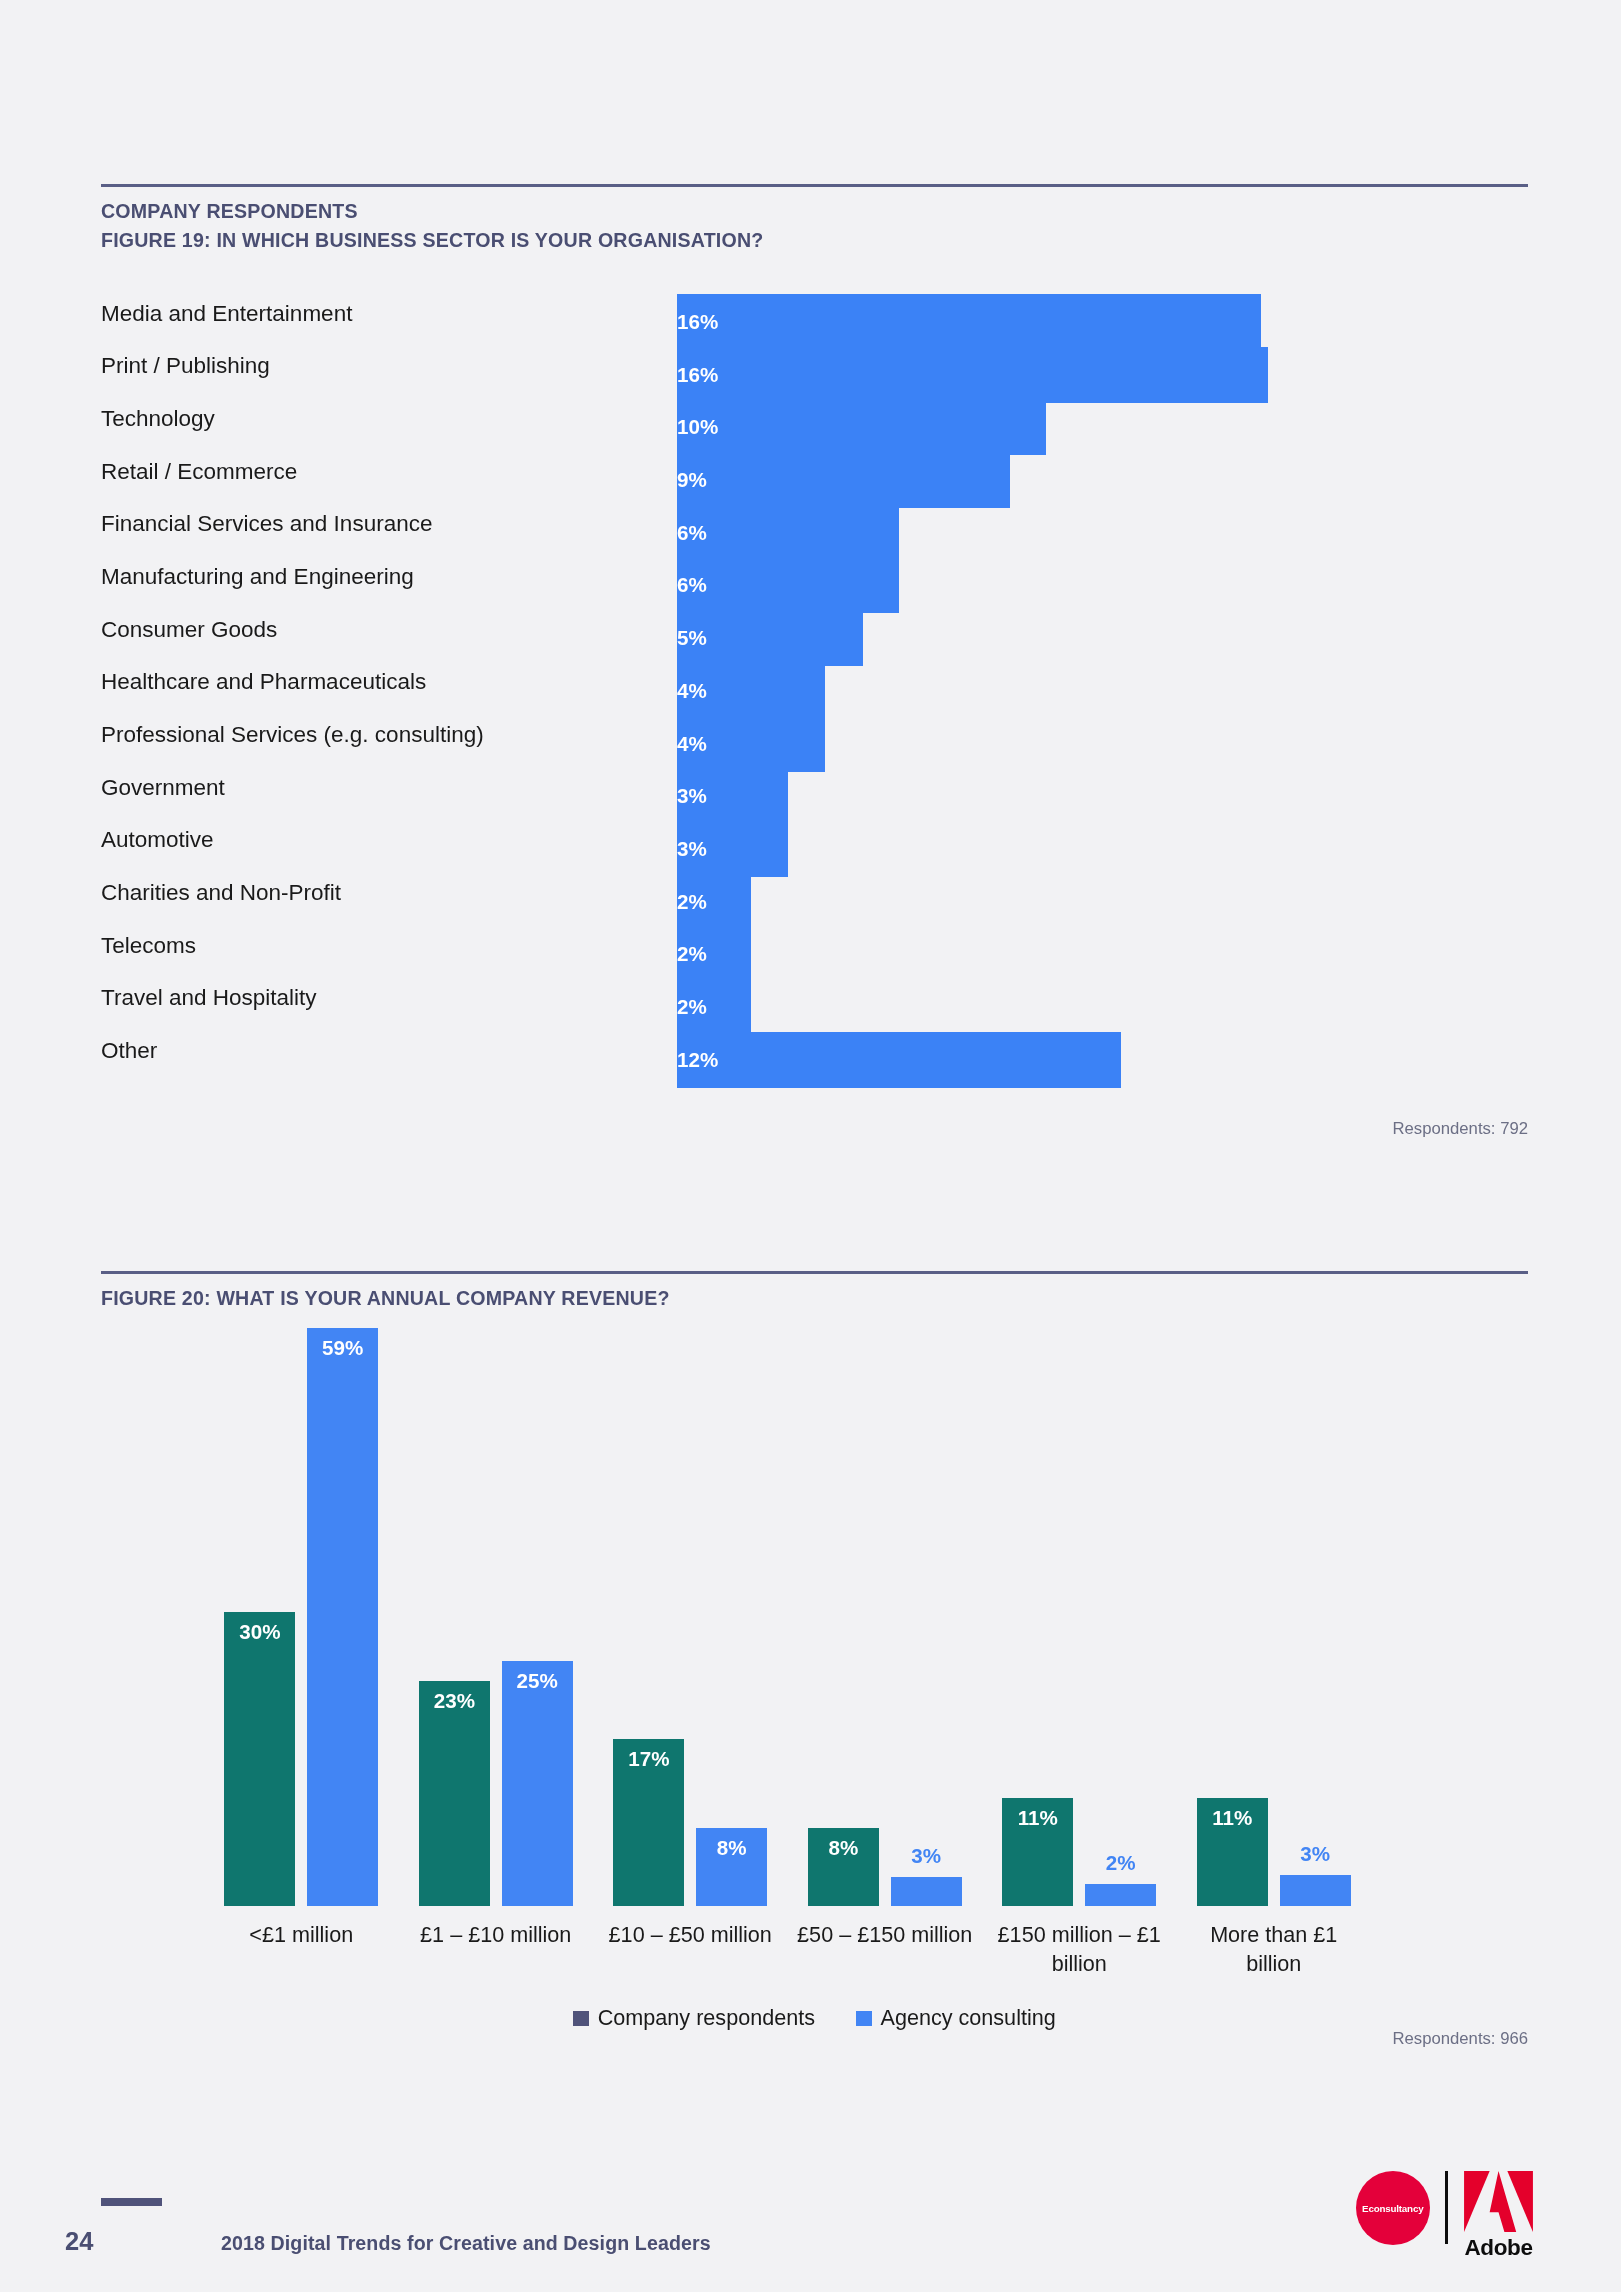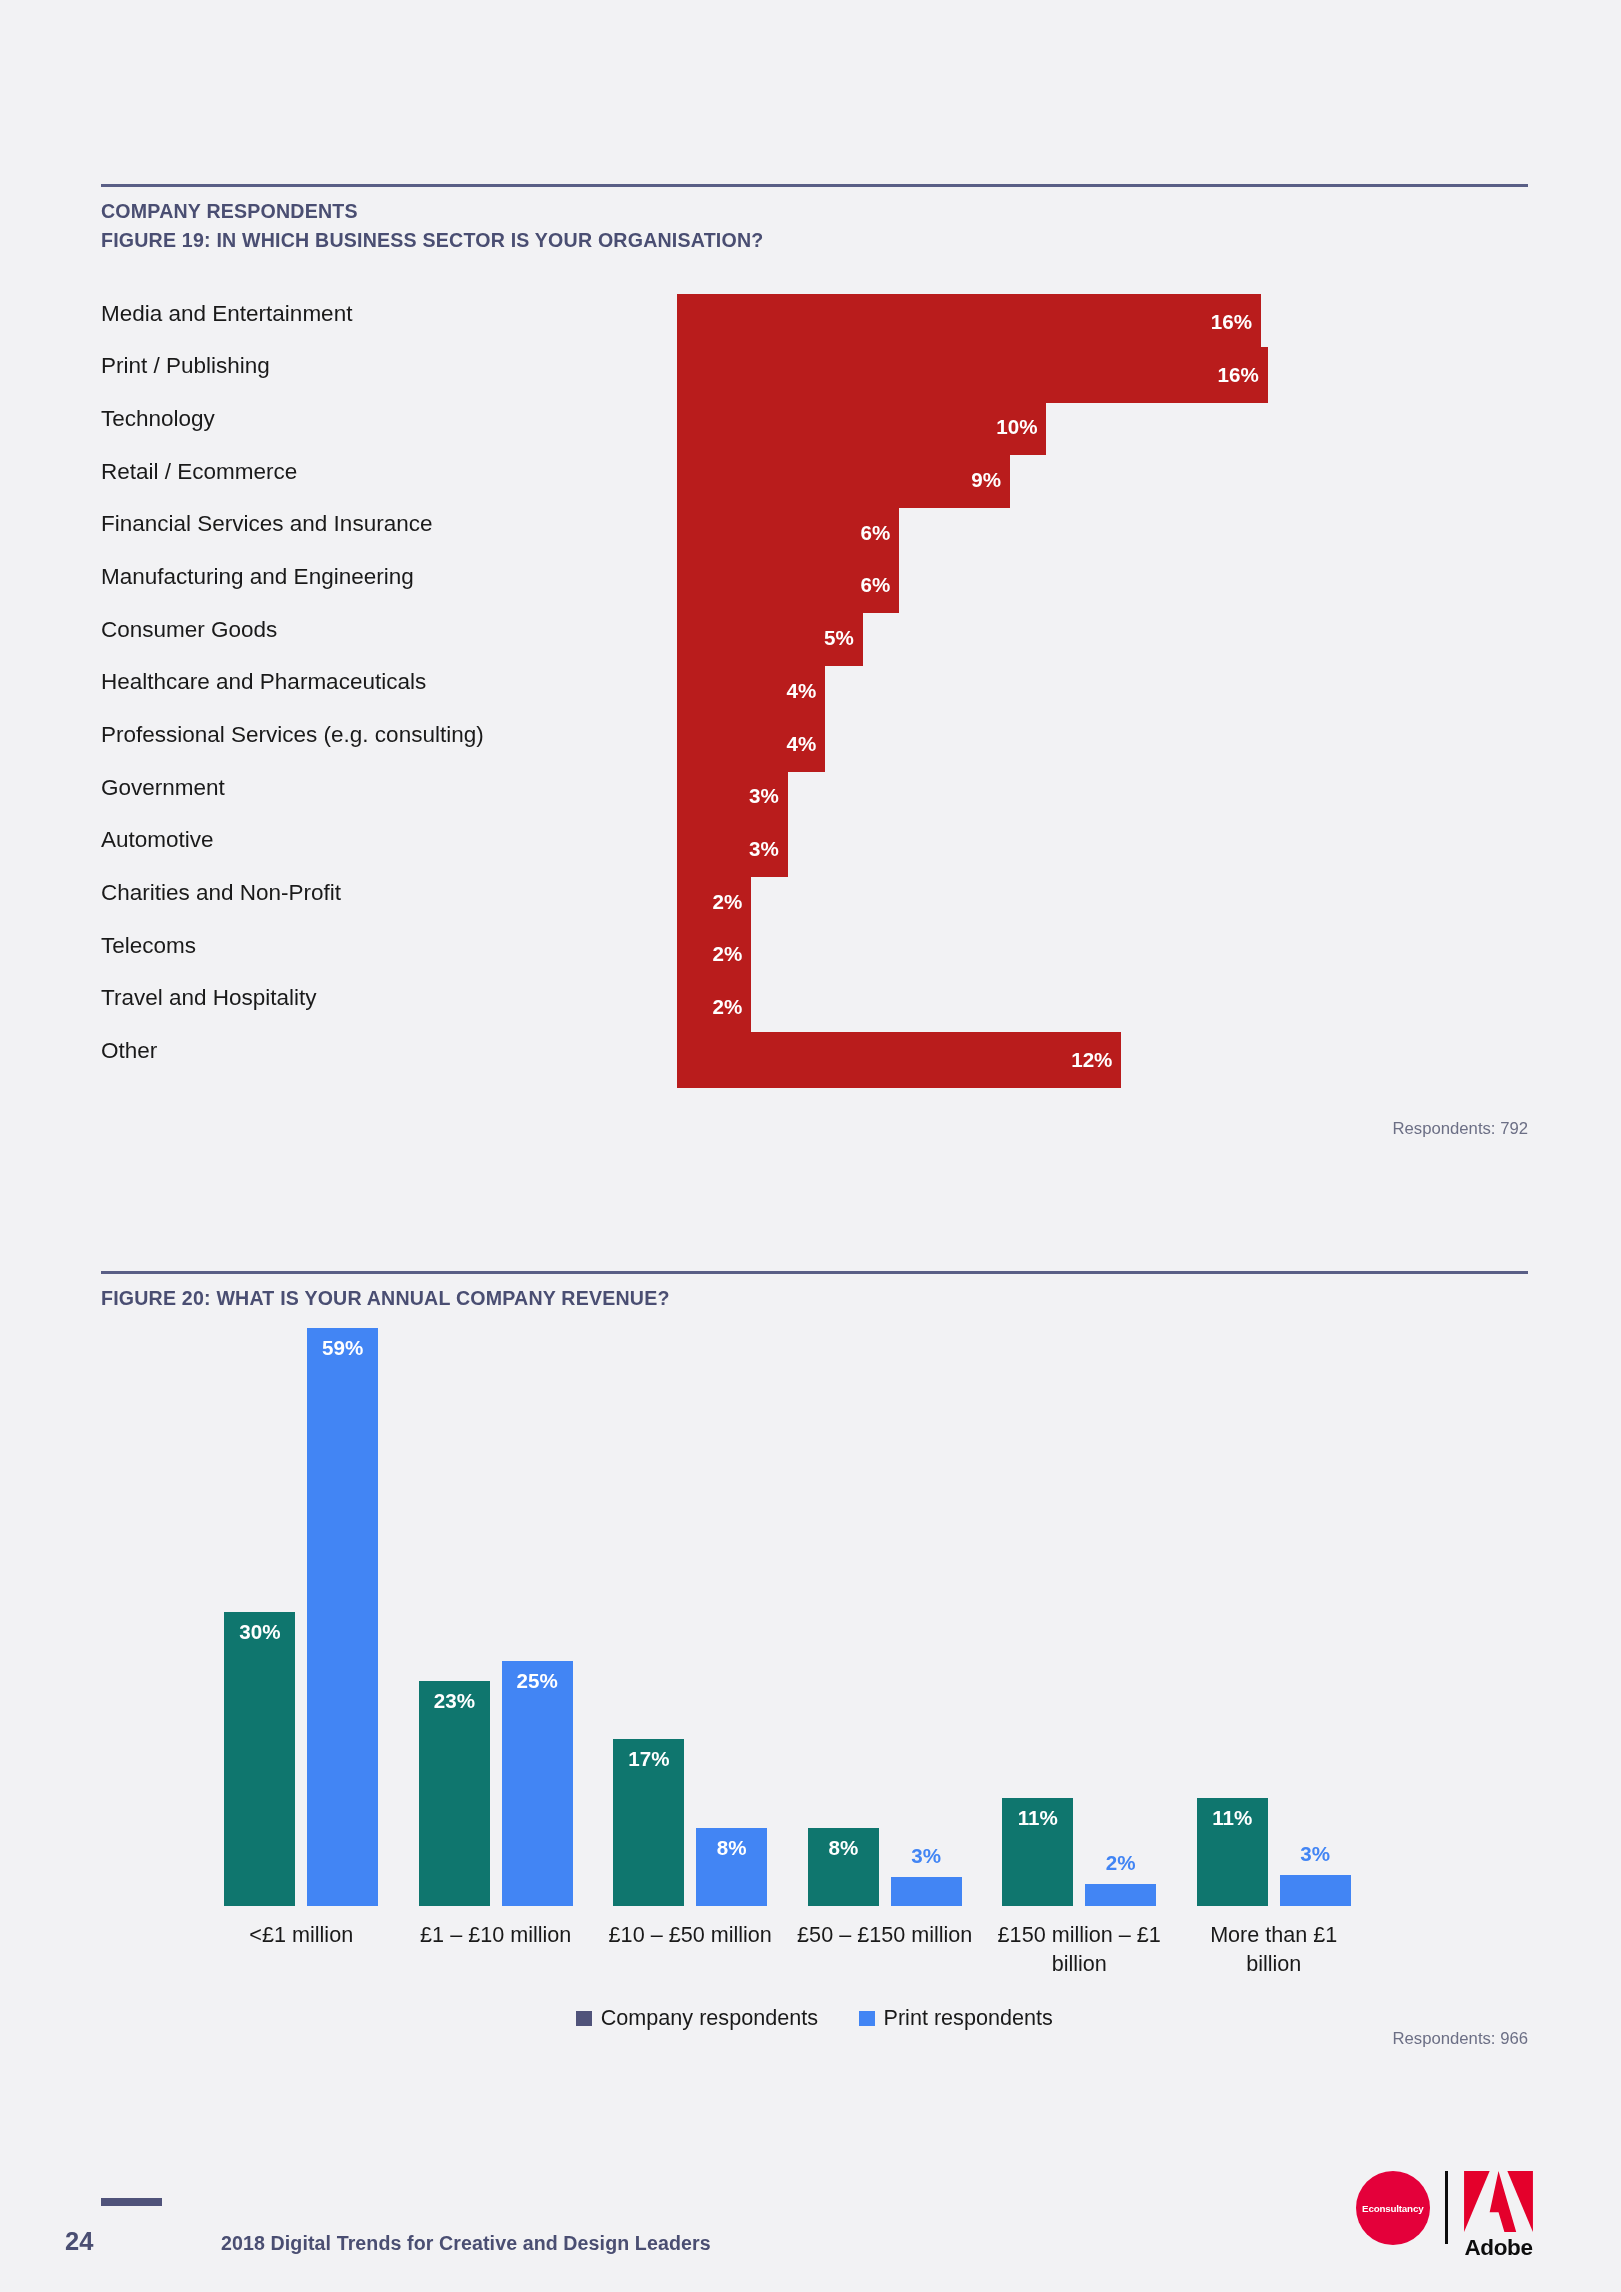--- a/index.html
+++ b/index.html
@@ -56,24 +56,23 @@
     text-align: left;
     padding-right: 19.6px;
     box-sizing: border-box;
     font-size: 22.5px;
     color: #1a1a1a;
     white-space: nowrap;
   }
   .hbarwrap { flex: 1; position: relative; height: 39px; }
   .hbar {
     height: 56px;
-    background: #b91c1c;
+    background: #3b82f6;
     display: flex;
     align-items: center;
-    justify-content: flex-end;
   }
   .hval {
     color: #ffffff;
     font-weight: bold;
     font-size: 20.6px;
     padding-right: 8.8px;
     white-space: nowrap;
   }
 
   .respondents {
@@ -473,21 +472,21 @@
       <div class="cat">More than £1 billion</div>
     </div>
 
     <div class="legend">
       <div class="legend-item">
         <span class="swatch company"></span>
         <span class="legend-label">Company respondents</span>
       </div>
       <div class="legend-item">
         <span class="swatch agency"></span>
-        <span class="legend-label">Print respondents</span>
+        <span class="legend-label">Agency consulting</span>
       </div>
     </div>
   </div>
 
   <div class="respondents" style="top:2029px;">Respondents: 966</div>
 
   <div class="footer-rule"></div>
   <div class="page-num">24</div>
   <div class="footer-title">2018 Digital Trends for Creative and Design Leaders</div>
 

